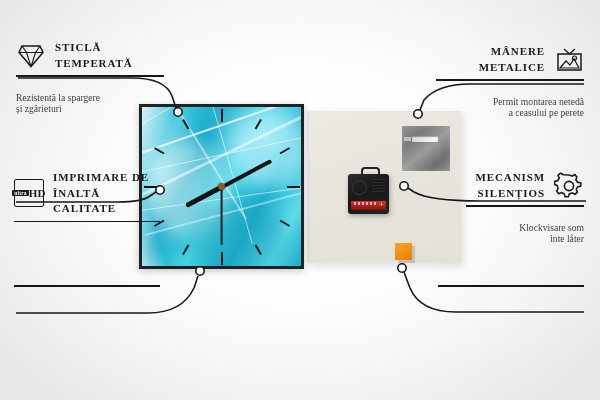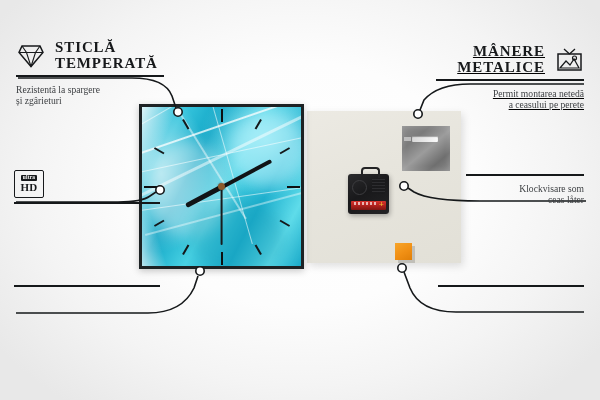--- a/index.html
+++ b/index.html
@@ -89,34 +89,34 @@
     background:linear-gradient(150deg,#f7a52a 0%,#f08f14 55%,#e07f08 100%);
     box-shadow:3px 3px 0 rgba(120,120,118,.32);}
 
   
   .callout{position:absolute;}
   .callout .head{display:flex;align-items:center;gap:9px;}
   .callout.left .head{justify-content:flex-start;}
   .callout.right .head{justify-content:flex-end;}
   .title{
     font-family:"Liberation Serif",serif;
-    font-weight:bold;font-size:15px;line-height:15.5px;
+    font-weight:bold;font-size:11px;line-height:15.5px;
     letter-spacing:.9px;color:#17191b;text-transform:uppercase;white-space:pre-line;
   }
   .callout.right .title{text-align:right;}
   .rule{height:1.6px;background:#15181a;margin-top:4px;}
   .desc{
     font-family:"Liberation Serif",serif;
-    font-size:9.6px;line-height:11.6px;color:#3c3f42;white-space:pre-line;margin-top:7px;
+    font-size:9.6px;line-height:11.6px;color:#3c3f42;white-space:pre-line;margin-top:15px;
   }
   .callout.right .desc{text-align:right;}
   .ico{flex:0 0 auto;display:block;}
   .ico.hd{
     width:28px;height:26px;border:1.6px solid #17191b;border-radius:2px;
-    display:flex;flex-direction:column;align-items:center;justify-content:center;line-height:1;
+    display:flex;flex-direction:row;align-items:center;justify-content:center;line-height:1;
   }
   .ico.hd .u{font-size:5.4px;font-weight:bold;letter-spacing:.2px;color:#17191b;
     background:#17191b;color:#fff;padding:.5px 2px;border-radius:1px;}
   .ico.hd .h{font-size:11px;font-weight:bold;color:#17191b;letter-spacing:.3px;margin-top:1px;}
 
   
   #wires{position:absolute;inset:0;width:600px;height:400px;pointer-events:none;}
   .wire{fill:none;stroke:#15181a;stroke-width:1.6;}
   .node{fill:#ffffff;stroke:#15181a;stroke-width:1.6;}
 </style>
@@ -232,47 +232,57 @@
     <div class="desc">Rezistentă la spargere
 și zgârieturi</div>
   </div>
 
   <div class="callout left" style="left:14px;top:170px;width:146px;">
     <div class="head">
       <div class="ico hd">
         <span class="u">ultra</span>
         <span class="h">HD</span>
       </div>
+      <div class="title">IMPRIMARE DE
+ÎNALTĂ CALITATE</div>
     </div>
     <div class="rule"></div>
   </div>
 
   <div class="callout left" style="left:14px;top:281px;width:146px;">
     <div class="rule"></div>
   </div>
 
-  <div class="callout right" style="left:436px;top:44px;width:148px;text-decoration:underline;">
+  <div class="callout right" style="left:436px;top:44px;width:148px;">
     <div class="head">
       <div class="title">MÂNERE
 METALICE</div>
       <svg class="ico" width="30" height="26" viewBox="0 0 30 26">
         <rect x="4" y="7" width="23" height="16" fill="none" stroke="#17191b" stroke-width="1.5"></rect>
         <path d="M15.5,7 L10,2 M15.5,7 L21,2" fill="none" stroke="#17191b" stroke-width="1.3"></path>
         <path d="M6,21 L12,14 L16,18 L20,12 L25,21 Z" fill="none" stroke="#17191b" stroke-width="1.2"></path>
         <circle cx="20.5" cy="11" r="2" fill="none" stroke="#17191b" stroke-width="1.2"></circle>
       </svg>
     </div>
     <div class="rule"></div>
     <div class="desc">Permit montarea netedă
 a ceasului pe perete</div>
   </div>
 
   <div class="callout right" style="left:466px;top:170px;width:118px;">
+    <div class="head">
+      <div class="title">MECANISM
+SILENȚIOS</div>
+      <svg class="ico" width="30" height="28" viewBox="0 0 30 28">
+        <path d="M15,3 l3.2,1.1 2.6,-1.6 2,2.6 -0.9,2.9 1.9,2.4 3,0.3 0,3.4 -3,0.6 -1.6,2.6 1.2,2.8 -2.4,2.2 -2.7,-1.4 -2.9,0.9 -1.1,3 -3.3,-0.2 -0.8,-2.9 -2.7,-1.2 -2.8,1.2 -2,-2.5 1.4,-2.7 -0.8,-2.9 -2.9,-1.1 0.4,-3.3 3,-0.6 1.4,-2.6 -1.1,-2.8 2.6,-2 2.6,1.5 z" fill="none" stroke="#17191b" stroke-width="1.6" stroke-linejoin="round"></path>
+        <circle cx="15" cy="14" r="4.6" fill="none" stroke="#17191b" stroke-width="1.6"></circle>
+      </svg>
+    </div>
     <div class="rule"></div>
     <div class="desc">Klockvisare som
-ceas låter</div>
+inte låter</div>
   </div>
 
   <div class="callout right" style="left:438px;top:281px;width:146px;">
     <div class="rule"></div>
   </div>
 
 </div>
 
 </body></html>

